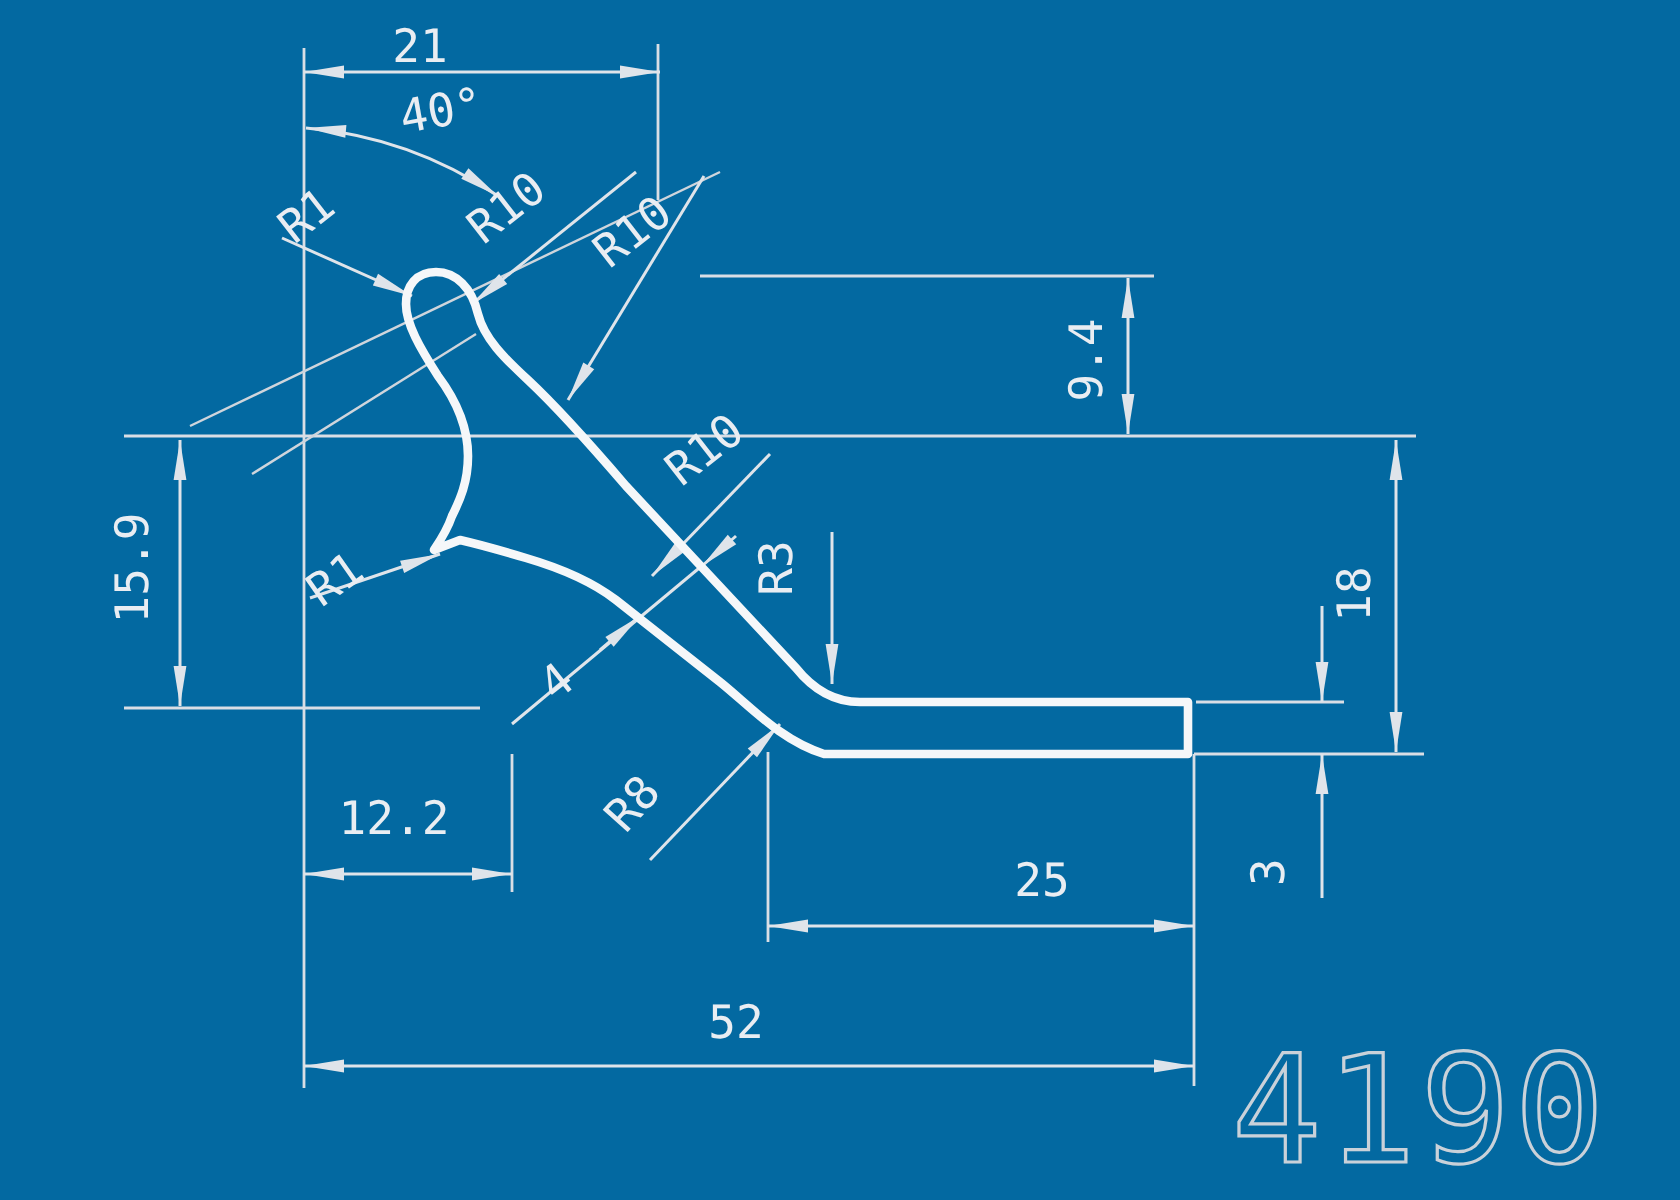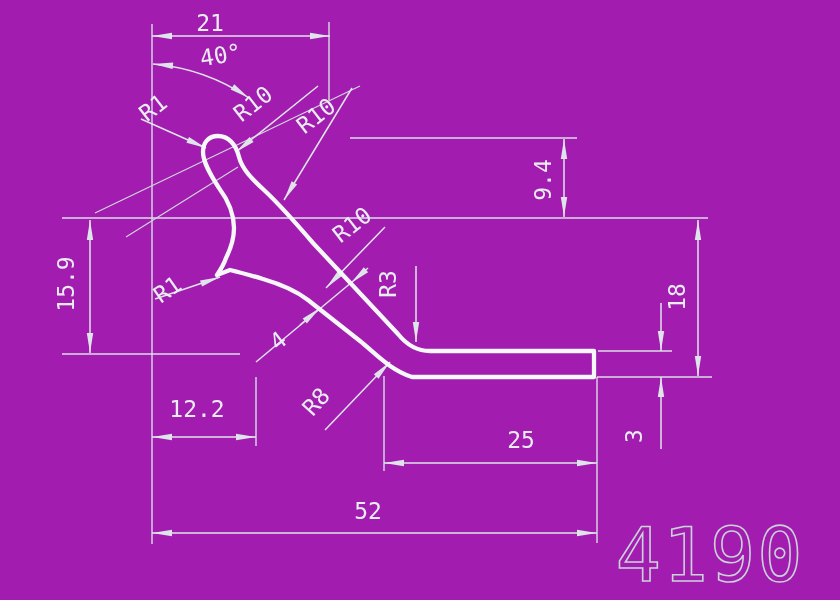--- a/index.html
+++ b/index.html
@@ -4,21 +4,21 @@
 <style>
   html, body {
     margin: 0;
     padding: 0;
     background: #20252c;
   }
   #stage {
     position: relative;
     width: 840px;
     height: 600px;
-    background: #a21caf;
+    background: #0369a1;
     overflow: hidden;
     font-family: "DejaVu Sans Mono", monospace;
   }
   svg { display: block; }
   .ext  { stroke: #d9dee5; stroke-width: 1.4; fill: none; }
   .dim  { stroke: #dfe4ea; stroke-width: 1.5; fill: none; }
   .lead { stroke: #dfe4ea; stroke-width: 1.5; fill: none; }
   .thin { stroke: #cfd5dc; stroke-width: 1.2; fill: none; }
   .profile {
     stroke: #f5f7f9;

